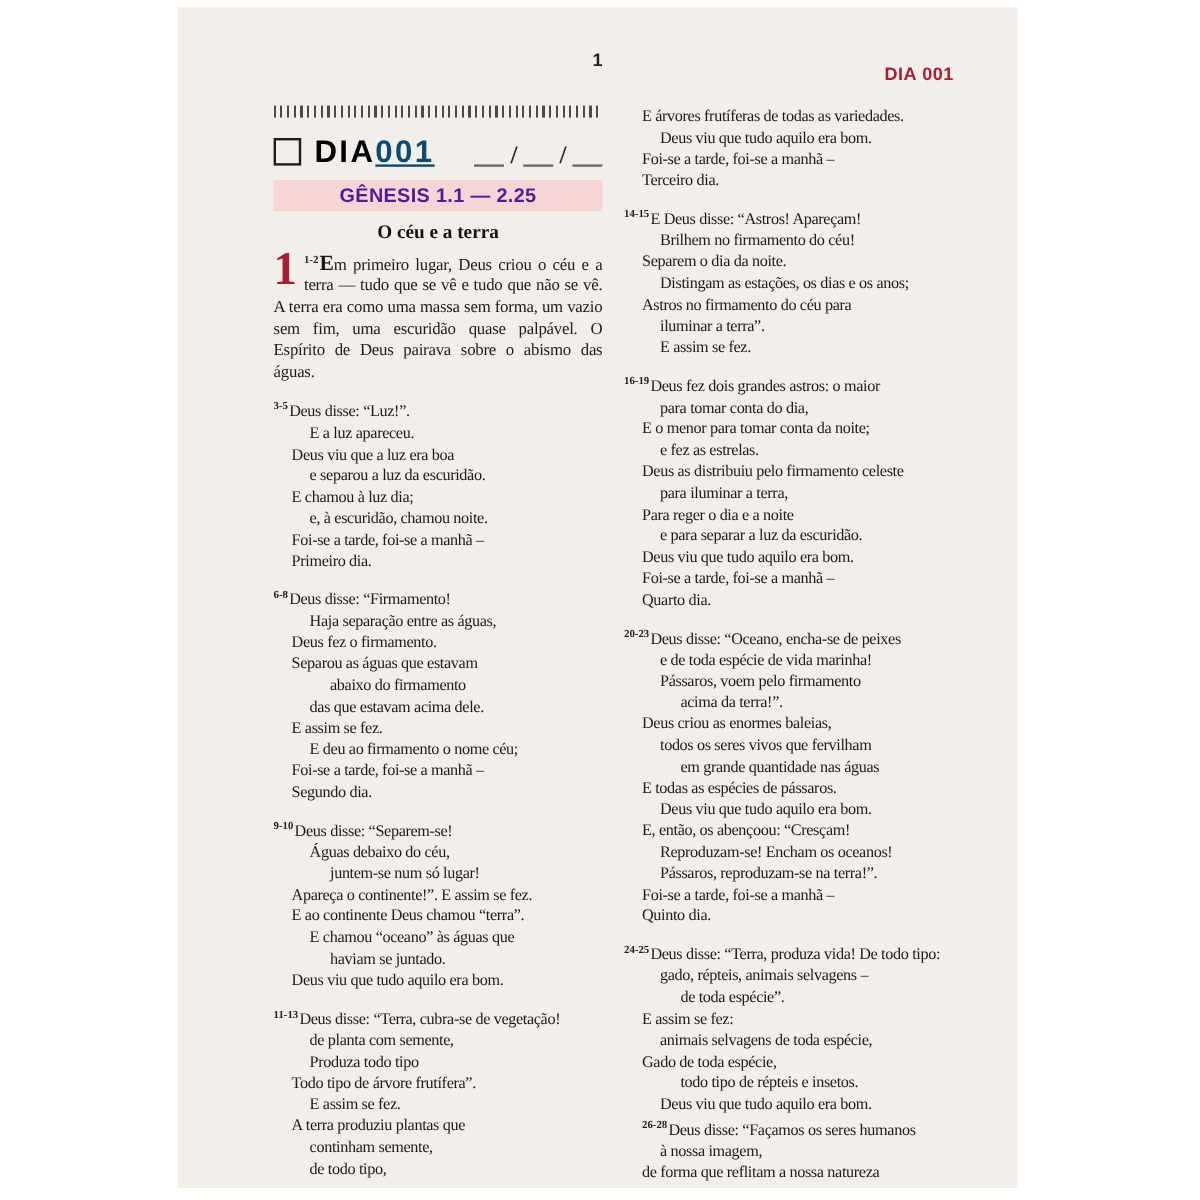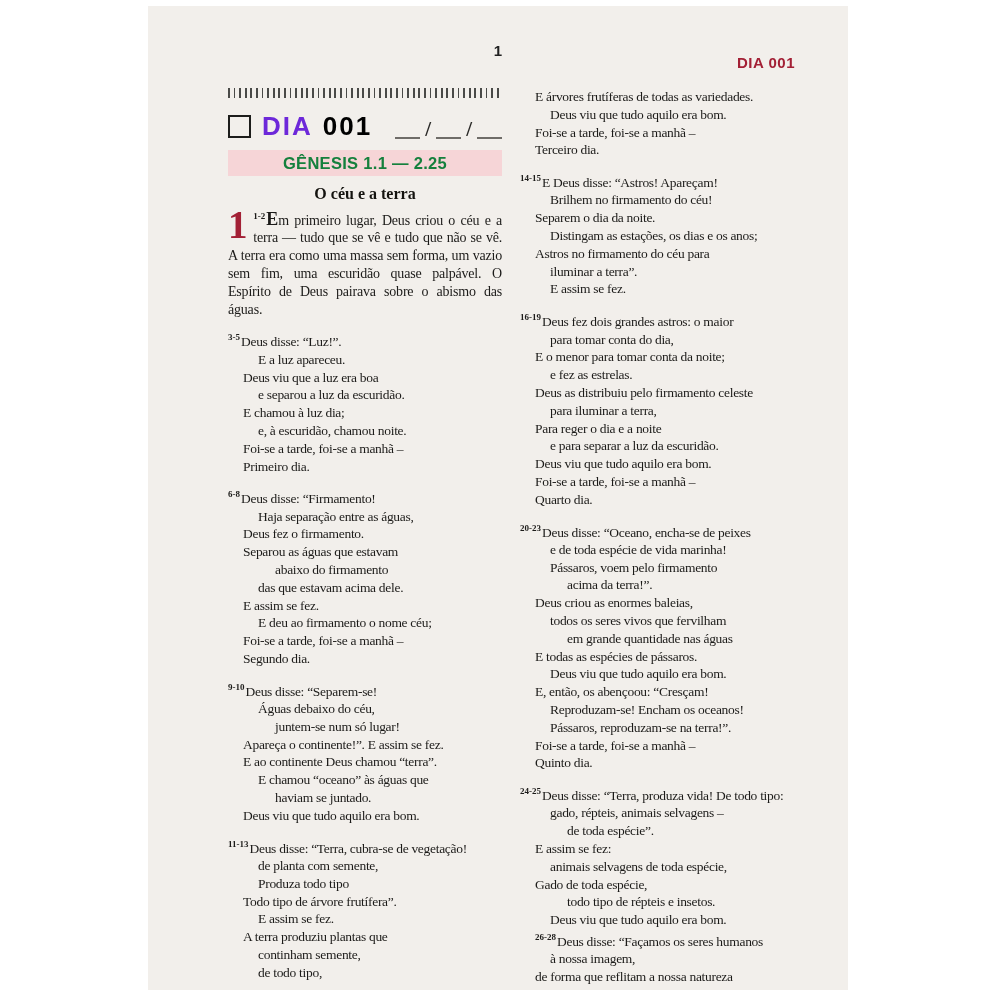--- a/index.html
+++ b/index.html
@@ -13,27 +13,27 @@
             letter-spacing:0.5px;color:#a32035;}
   .cols{position:absolute;left:80px;top:82px;display:flex;gap:18px;}
   .col-left{width:274px;}
   .col-right{width:292px;}
   .tick-strip{height:10px;width:100%;margin-bottom:13px;
       background:repeating-linear-gradient(to right,#4a4a48 0 1.8px,rgba(0,0,0,0) 1.8px 5.6px);}
   .day-row{display:flex;align-items:center;height:30px;margin-bottom:9px;}
   .checkbox{width:19px;height:19px;border:2.5px solid #1d1d1b;display:inline-block;
             background:transparent;margin-right:11px;flex:none;}
   .day-label{font-family:"Liberation Sans",sans-serif;font-weight:bold;font-size:26px;
-             letter-spacing:2px;color:#6d28d9;margin-right:10px;}
+             letter-spacing:2px;color:#000000;}
   .day-number{font-family:"Liberation Sans",sans-serif;font-weight:bold;font-size:26px;
-             letter-spacing:2px;color:#000000;}
+             letter-spacing:2px;color:#0c4a6e;text-decoration:underline;}
   .date-fill{margin-left:auto;display:flex;align-items:flex-end;gap:5px;height:26px;}
   .blank{width:25px;height:15px;border-bottom:2px solid #6f6c68;display:inline-block;}
   .slash{font-family:"Liberation Serif",serif;font-weight:bold;font-size:21px;line-height:20px;color:#2a2927;}
-  .ref-band{background:#f6d5d7;height:26px;line-height:27px;text-align:center;color:#15803d;
+  .ref-band{background:#f6d5d7;height:26px;line-height:27px;text-align:center;color:#4c1d95;
             font-family:"Liberation Sans",sans-serif;font-weight:bold;font-size:16.5px;
             letter-spacing:0.3px;margin-bottom:9px;}
   .sec-title{text-align:center;font-weight:bold;font-size:16px;margin:3px 0 5px 0;color:#14130f;}
   .prose{margin:0 0 11px 0;text-align:justify;font-size:14px;line-height:17.8px;letter-spacing:-0.2px;}
   .dropcap{float:left;font-size:39px;line-height:30px;font-weight:bold;color:#a32035;
            margin:2px 6px 0 0;}
   .lead{font-size:18px;font-weight:bold;}
   .vs{font-size:9px;font-weight:bold;vertical-align:super;margin-right:1px;letter-spacing:0;}
   .vblock{margin-bottom:11px;}
   .pline{white-space:nowrap;font-size:13.5px;line-height:17.8px;letter-spacing:-0.3px;}

